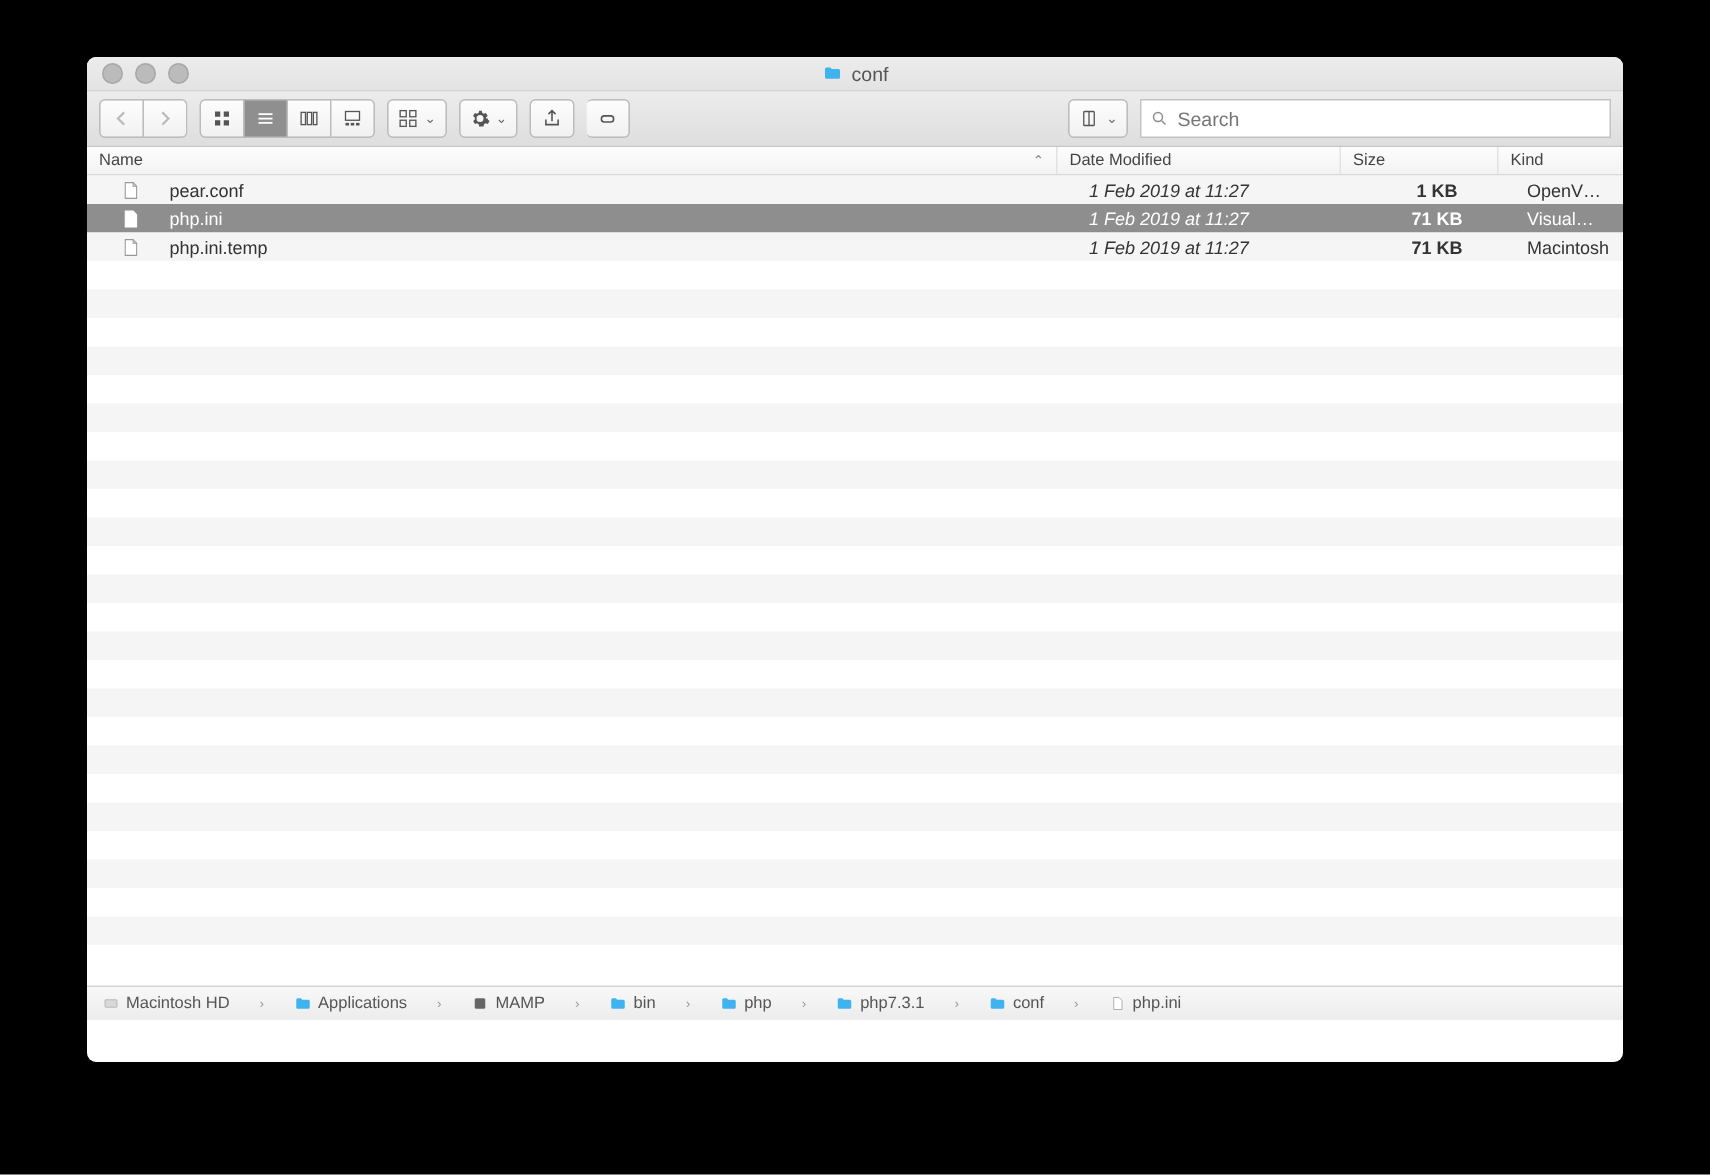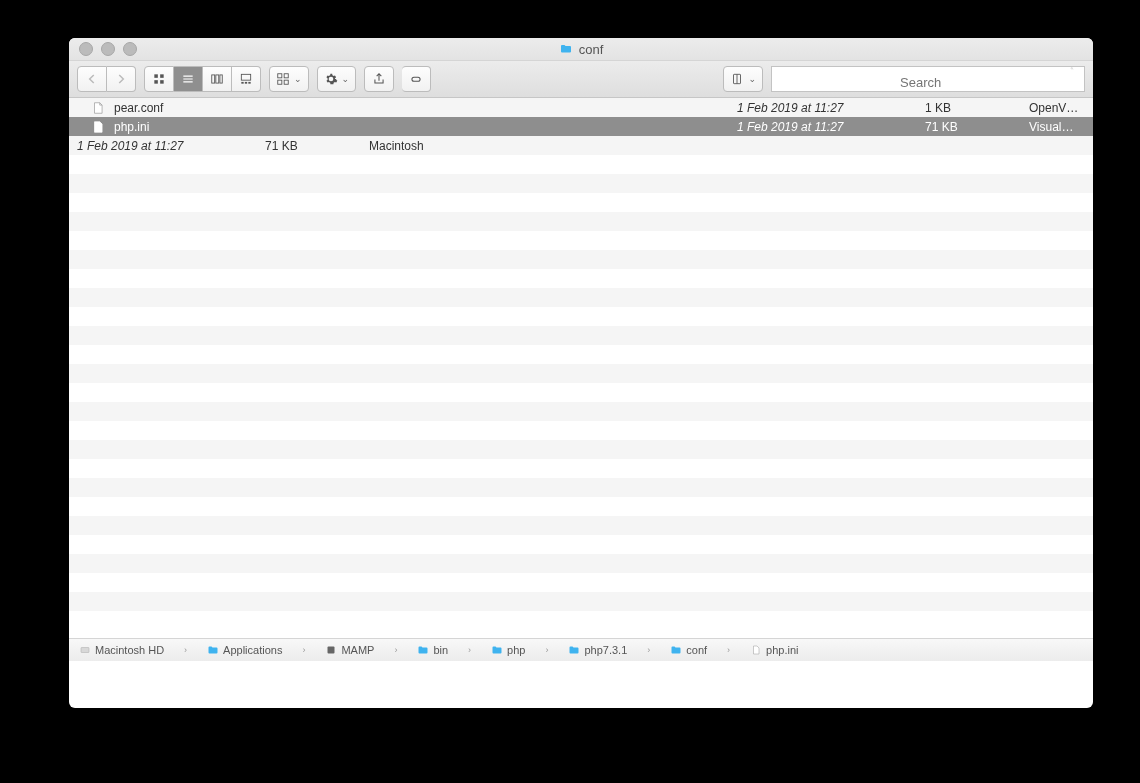--- a/index.html
+++ b/index.html
@@ -1,50 +1,50 @@
 <!DOCTYPE html>
 <html><head>
 <meta charset="utf-8">
 <style>
   html,body{margin:0;padding:0;background:#000;font-family:-apple-system,Helvetica,Arial,sans-serif;font-size:13px;color:#333;}
-  .window{position:absolute;left:58px;top:38px;width:1024px;height:670px;background:#fff;border-radius:6px;box-shadow:0 20px 40px rgba(0,0,0,.5);overflow:hidden;margin-left:11px;}
+  .window{position:absolute;left:58px;top:38px;width:1024px;height:670px;background:#fff;border-radius:6px;box-shadow:0 20px 40px rgba(0,0,0,.5);overflow:hidden;}
   .titlebar{height:22px;background:linear-gradient(#ececec,#e3e3e3);border-bottom:1px solid #d5d5d5;display:flex;align-items:center;position:relative;}
   .traffic{display:flex;gap:8px;padding-left:10px;}
   .tl{width:12px;height:12px;border-radius:50%;background:#bbb;border:0.5px solid #a7a7a7;}
   .title-center{position:absolute;left:0;right:0;text-align:center;display:flex;align-items:center;justify-content:center;gap:6px;font-size:13px;pointer-events:none;color:#555;}
   .folder-ico{width:14px;height:12px;display:inline-block;}
   .toolbar{height:36px;background:linear-gradient(#ececec,#dedede);border-bottom:1px solid #c6c6c6;display:flex;align-items:center;padding:0 8px;gap:8px;}
   .btn-grp{display:flex;}
   .btn{height:24px;min-width:28px;background:linear-gradient(#fdfdfd,#f1f1f1);border:1px solid #bcbcbc;display:flex;align-items:center;justify-content:center;color:#555;font-size:11px;cursor:default;}
   .btn+.btn{border-left:none;}
   .btn:first-child{border-radius:4px 0 0 4px;}
   .btn:last-child{border-radius:0 4px 4px 0;}
   .btn.solo{border-radius:4px;}
   .btn.active{background:#8f8f8f;color:#fff;}
   .btn.disabled{color:#bbb;}
   .btn svg{width:14px;height:14px;}
   .spacer{flex:1;}
-  .search{display:flex;align-items:flex-end;height:24px;width:300px;border:1px solid #c3c3c3;border-radius:0;background:#fff;padding:0 6px;gap:4px;flex-direction:column;}
+  .search{display:flex;align-items:center;height:24px;width:300px;border:1px solid #c3c3c3;border-radius:0;background:#fff;padding:0 6px;gap:4px;}
   .search input{border:none;outline:none;font-size:13px;flex:1;background:transparent;}
   .search svg{width:12px;height:12px;color:#8d8d8d;}
   .header-row{display:flex;height:18px;background:linear-gradient(#fdfdfd,#f3f3f3);border-bottom:1px solid #d9d9d9;font-size:11px;color:#444;}
   .hcell{display:flex;align-items:center;padding:0 8px;border-right:1px solid #e2e2e2;position:relative;}
   .hcell.name{flex:0 0 630px;}
   .hcell.date{flex:0 0 172px;}
   .hcell.size{flex:0 0 88px;justify-content:flex-start;}
   .hcell.kind{flex:1;border-right:none;}
   .sort-ind{position:absolute;right:8px;font-size:9px;color:#888;}
   .file-area{height:540px;overflow:hidden;}
   .row{display:flex;height:19px;align-items:center;}
   .row.striped{background:#f5f5f5;}
   .row.selected{background:#8e8e8e;color:#fff;}
   .cell{padding:0 8px;font-size:12px;overflow:hidden;white-space:nowrap;text-overflow:ellipsis;}
-  .cell.name{flex:0 0 630px;display:flex;align-items:center;gap:9px;padding-left:22px;}
+  .cell.name{flex:0 0 630px;display:flex;align-items:center;gap:19px;padding-left:22px;}
   .cell.date{flex:0 0 172px;font-style:italic;}
-  .cell.size{flex:0 0 88px;text-align:left;}
+  .cell.size{flex:0 0 88px;text-align:center;font-weight:bold;}
   .cell.kind{flex:1;}
   .file-ico{width:14px;height:14px;flex-shrink:0;}
   .pathbar{height:22px;background:linear-gradient(#f8f8f8,#ececec);border-top:1px solid #d5d5d5;display:flex;align-items:center;padding:0 10px;gap:20px;font-size:11px;color:#555;}
   .pb-sep{color:#999;font-size:9px;}
   .pb-item{display:flex;align-items:center;gap:4px;}
   .pb-item svg,.pb-item .ico{width:12px;height:12px;}
   .status{height:20px;background:linear-gradient(#ececec,#e0e0e0);border-top:1px solid #cfcfcf;display:flex;align-items:center;justify-content:center;font-size:11px;color:#555;}
   .drop-btn{height:24px;background:linear-gradient(#fdfdfd,#f1f1f1);border:1px solid #bcbcbc;border-radius:4px;display:flex;align-items:center;gap:4px;padding:0 6px;}
   .drop-btn svg{width:14px;height:14px;}
   .caret{font-size:9px;color:#666;}
@@ -145,20 +145,35 @@
     </div>
     <div class="search">
       <svg viewBox="0 0 24 24">
           <circle cx="10" cy="10" r="6" fill="none" stroke="currentColor" stroke-width="2"></circle>
           <line x1="15" y1="15" x2="20" y2="20" stroke="currentColor" stroke-width="2"></line>
         </svg>
       <input placeholder="Search" style="">
     </div>
   </div>
 
+  <div class="header-row">
+    <div class="hcell name">
+        <span>Name</span>
+        <span class="sort-ind">⌃</span>
+      </div>
+    <div class="hcell date">
+        <span>Date Modified</span>
+      </div>
+    <div class="hcell size">
+        <span>Size</span>
+      </div>
+    <div class="hcell kind">
+        <span>Kind</span>
+      </div>
+  </div>
 
   <div class="file-area" id="file-area">
       <div class="row striped">
     <div class="cell name">
           <svg class="file-ico" viewBox="0 0 24 24">
             <path fill="#fff" stroke="#999" stroke-width="1.2" d="M6 3h9l4 4v14H6z"></path>
             <path fill="none" stroke="#999" stroke-width="1.2" d="M15 3v4h4"></path>
           </svg>
           <span>pear.conf</span>
         </div>
@@ -172,20 +187,27 @@
             <path fill="#fff" stroke="#fff" stroke-width="1.2" d="M6 3h9l4 4v14H6z"></path>
             <path fill="none" stroke="#fff" stroke-width="1.2" d="M15 3v4h4"></path>
           </svg>
           <span>php.ini</span>
         </div>
     <div class="cell date">1 Feb 2019 at 11:27</div>
     <div class="cell size">71 KB</div>
     <div class="cell kind">Visual…ocument</div>
   </div>
       <div class="row striped">
+    <div class="cell name">
+          <svg class="file-ico" viewBox="0 0 24 24">
+            <path fill="#fff" stroke="#999" stroke-width="1.2" d="M6 3h9l4 4v14H6z"></path>
+            <path fill="none" stroke="#999" stroke-width="1.2" d="M15 3v4h4"></path>
+          </svg>
+          <span>php.ini.temp</span>
+        </div>
     <div class="cell date">1 Feb 2019 at 11:27</div>
     <div class="cell size">71 KB</div>
     <div class="cell kind">Macintosh</div>
   </div>
       <div class="row"></div>
       <div class="row striped"></div>
       <div class="row"></div>
       <div class="row striped"></div>
       <div class="row"></div>
       <div class="row striped"></div>

